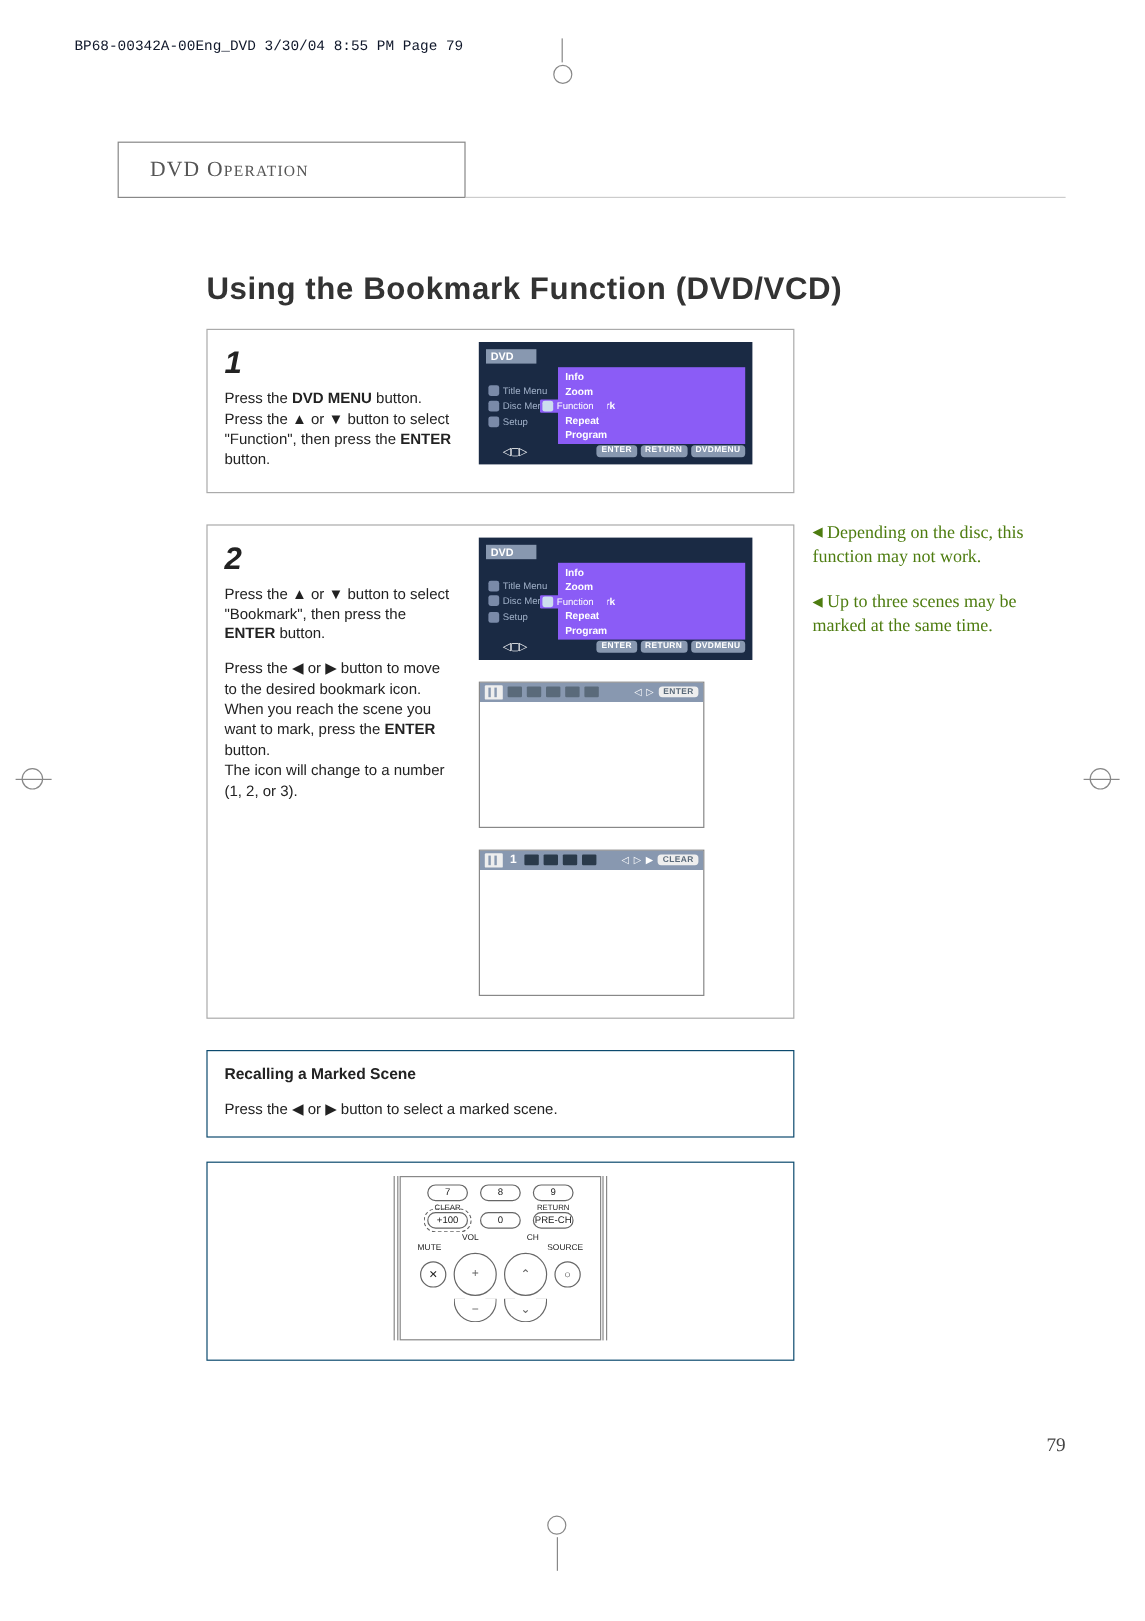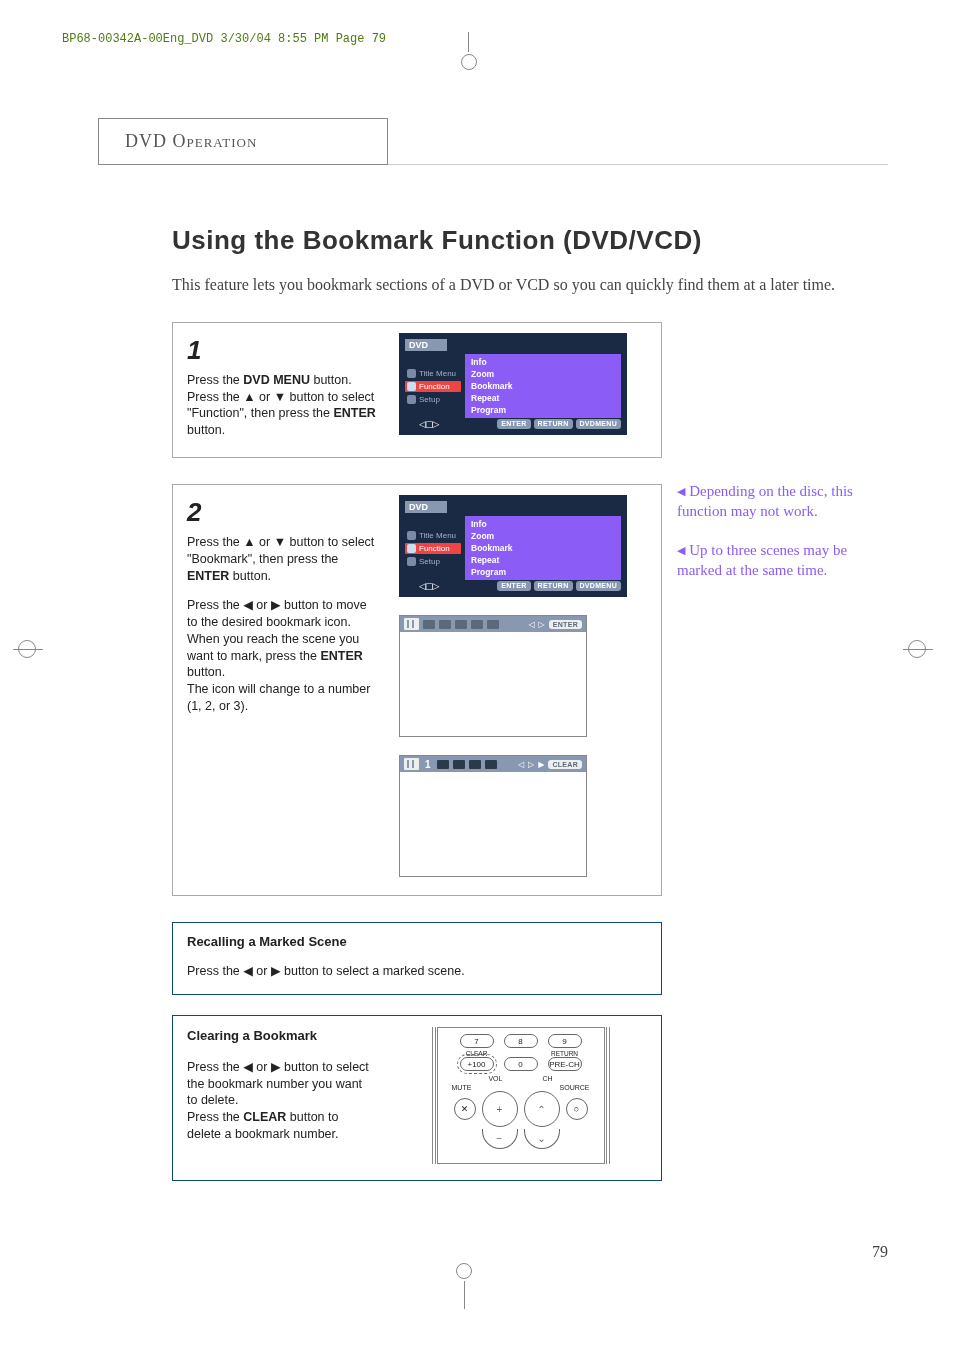--- a/index.html
+++ b/index.html
@@ -10,21 +10,21 @@
   width: 954px;
   height: 1351px;
   position: relative;
 }
 .print-header {
   position: absolute;
   top: 32px;
   left: 62px;
   font-family: Courier, monospace;
   font-size: 12px;
-  color: #4d7c0f;
+  color: #0f172a;
 }
 .crop-mark-top {
   position: absolute;
   top: 42px;
   left: 456px;
   width: 26px;
   height: 26px;
 }
 .crop-mark-top::before {
   content: '';
@@ -178,23 +178,24 @@
 .osd-row { display: flex; gap: 4px; margin-bottom: 2px; align-items: center; }
 .osd-tab {
   width: 56px;
   font-family: Arial, sans-serif;
   font-size: 8px;
   color: #a0b0c8;
   padding: 1px 0 1px 14px;
   position: relative;
 }
 .osd-tab.active {
-  background: #ef4444;
+  background: #8b5cf6;
   color: #fff;
   border-radius: 1px;
+  margin-left: 45px;
 }
 .osd-tab::before {
   content: '';
   position: absolute;
   left: 2px;
   top: 1px;
   width: 9px;
   height: 9px;
   background: #7a8aa8;
   border-radius: 2px;
@@ -283,21 +284,21 @@
   align-items: center;
   gap: 3px;
 }
 .side-notes {
   position: absolute;
   left: 578px;
   top: 340px;
   width: 200px;
   font-size: 15px;
   line-height: 1.35;
-  color: #8b5cf6;
+  color: #4d7c0f;
 }
 .side-notes p { margin-bottom: 18px; }
 .tri { font-size: 11px; vertical-align: 1px; }
 .sub-section {
   border: 1px solid #0c4a6e;
   margin-left: 74px;
   margin-right: 226px;
   padding: 11px 14px 16px 14px;
   font-family: Arial, Helvetica, sans-serif;
   font-size: 12.5px;
@@ -399,21 +400,20 @@
   </div>
 
 <div class="page">
 
   <div class="section-header">
     <div class="label">DVD Operation</div>
     <div class="rule"></div>
   </div>
 
   <h1 class="title">Using the Bookmark Function (DVD/VCD)</h1>
-  <p class="intro">This feature lets you bookmark sections of a DVD or VCD so you can quickly find them at a later time.</p>
 
   <div class="step-block">
     <div class="step-left">
       <div class="step-num">1</div>
       <p><span>Press the </span><b>DVD MENU</b><span> button.</span></p>
       <p><span>Press the ▲ or ▼ button to select "Function", then press the </span><b>ENTER</b><span> button.</span></p>
     </div>
     <div class="step-right">
       <div class="osd">
         <div class="osd-header">DVD</div>
@@ -520,25 +520,20 @@
     </div>
   </div>
 
   <div class="sub-section">
     <h3>Recalling a Marked Scene</h3>
     <p>Press the ◀ or ▶ button to select a marked scene.</p>
   </div>
 
   <div class="sub-section">
     <div class="row">
-      <div class="sub-left">
-        <h3>Clearing a Bookmark</h3>
-        <p style="margin-top:14px;">Press the ◀ or ▶ button to select the bookmark number you want to delete.</p>
-        <p><span>Press the </span><b>CLEAR</b><span> button to delete a bookmark number.</span></p>
-      </div>
       <div class="remote-box">
         <div class="remote">
           <div class="rrow">
             <div class="rb">7</div>
             <div class="rb">8</div>
             <div class="rb">9</div>
           </div>
           <div class="rrow2">
             <div class="rlabel">CLEAR</div>
             <div class="rlabel"></div>

